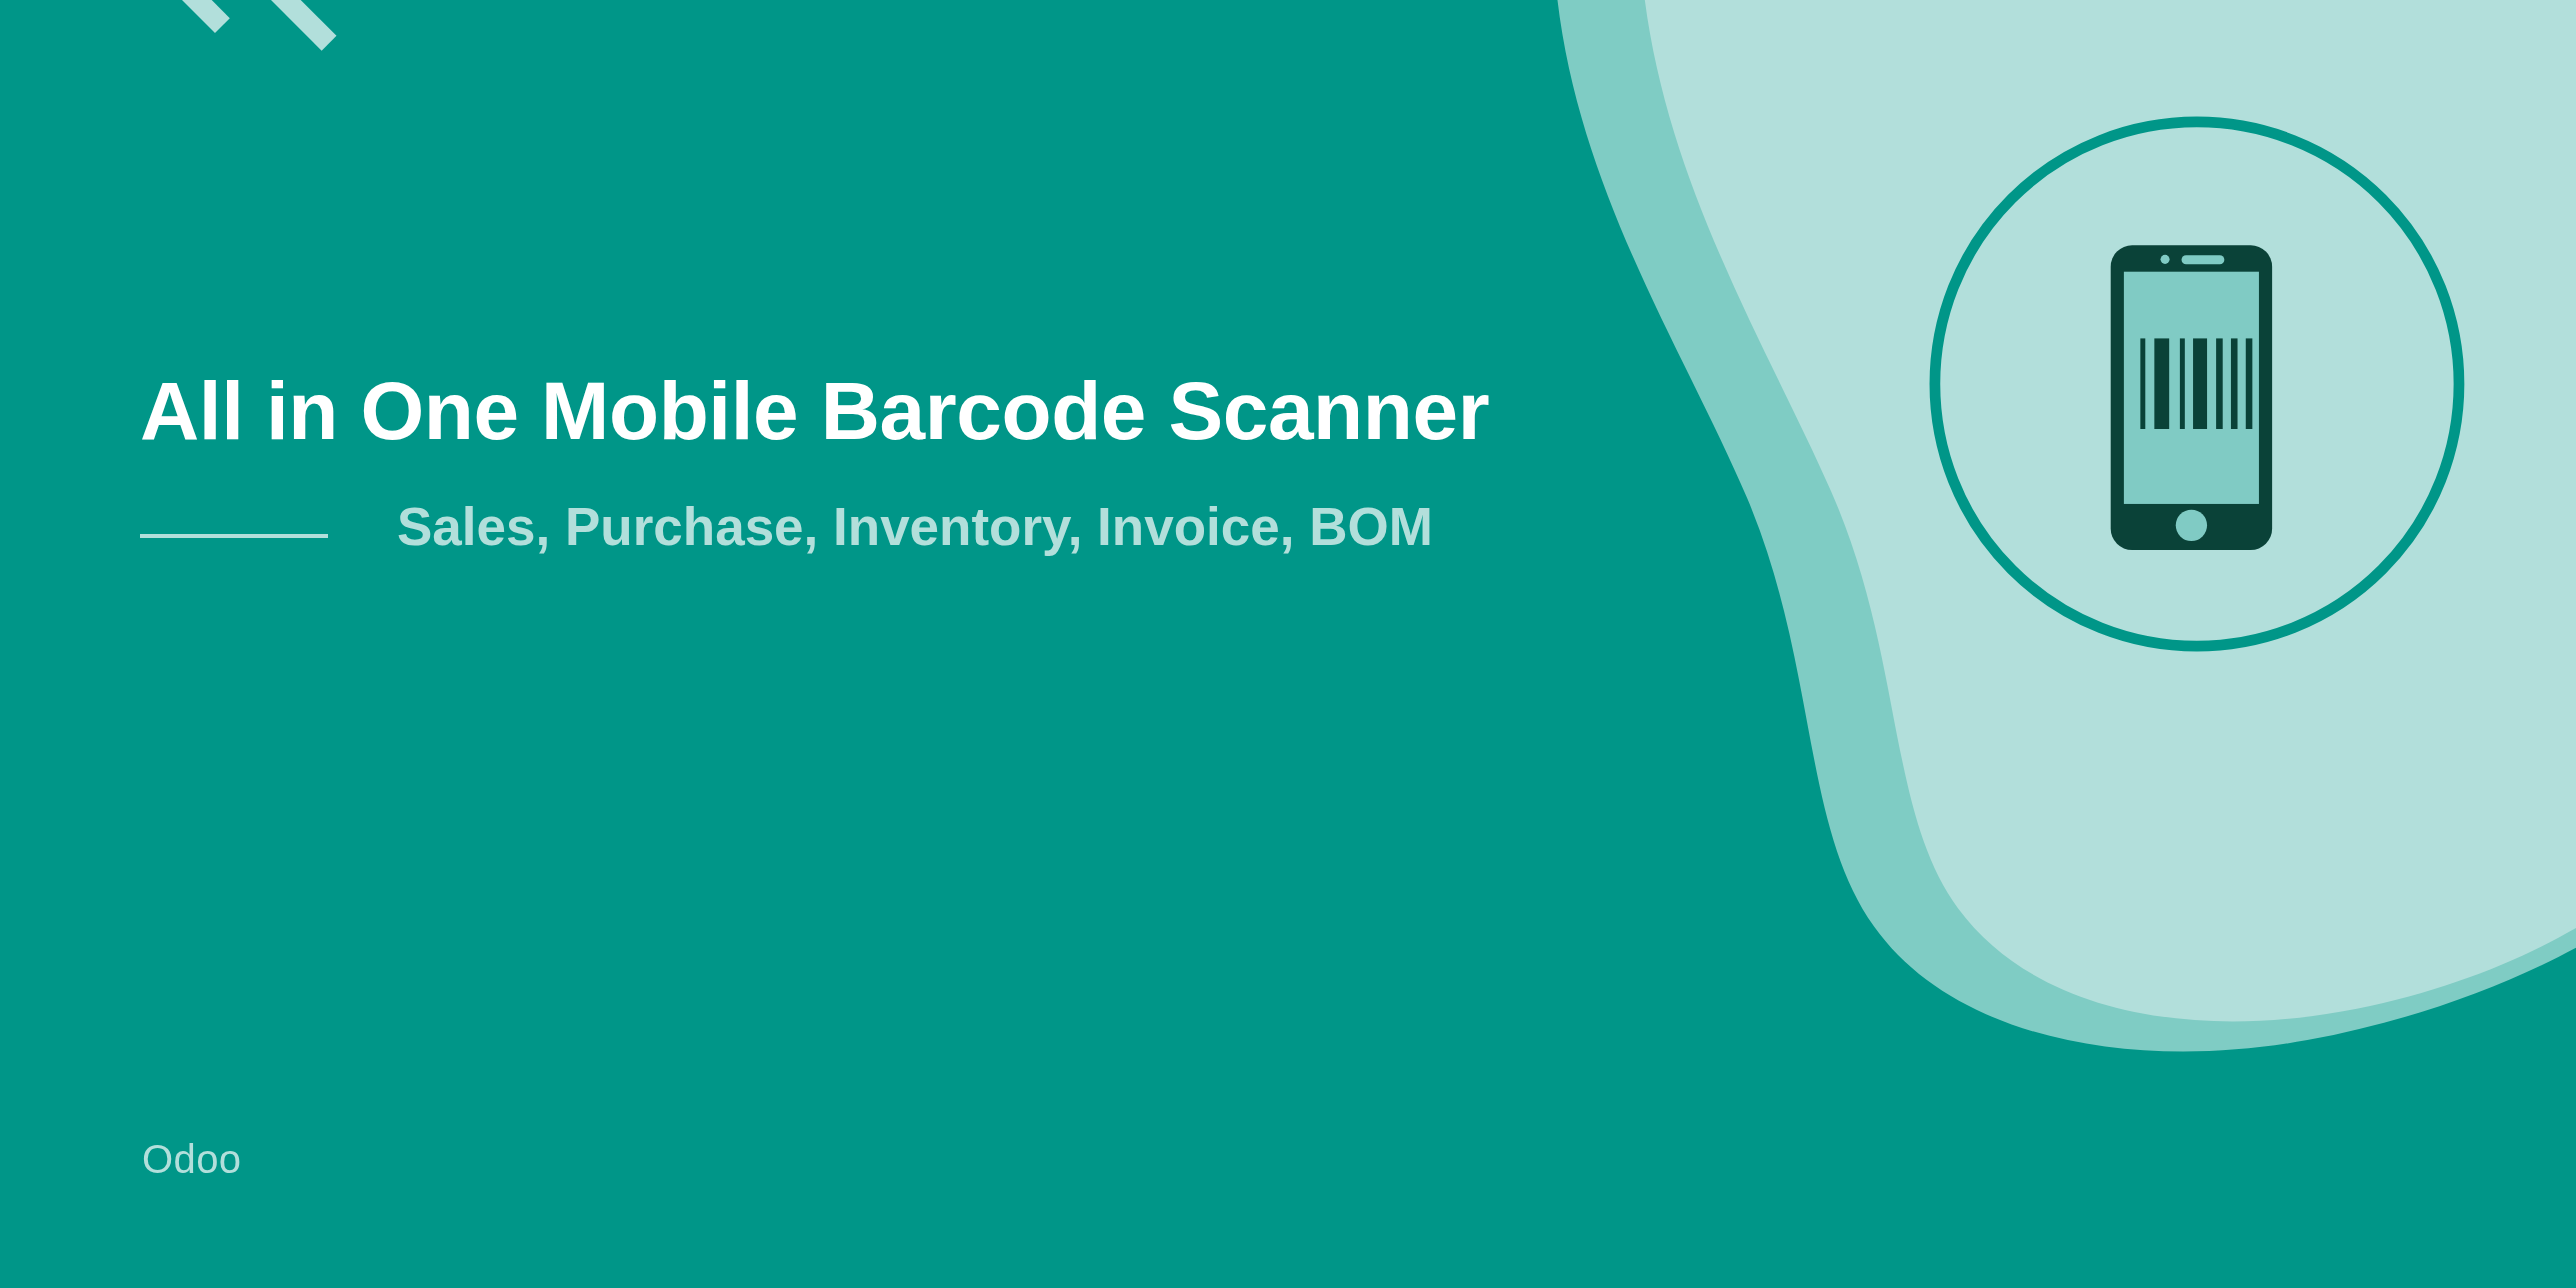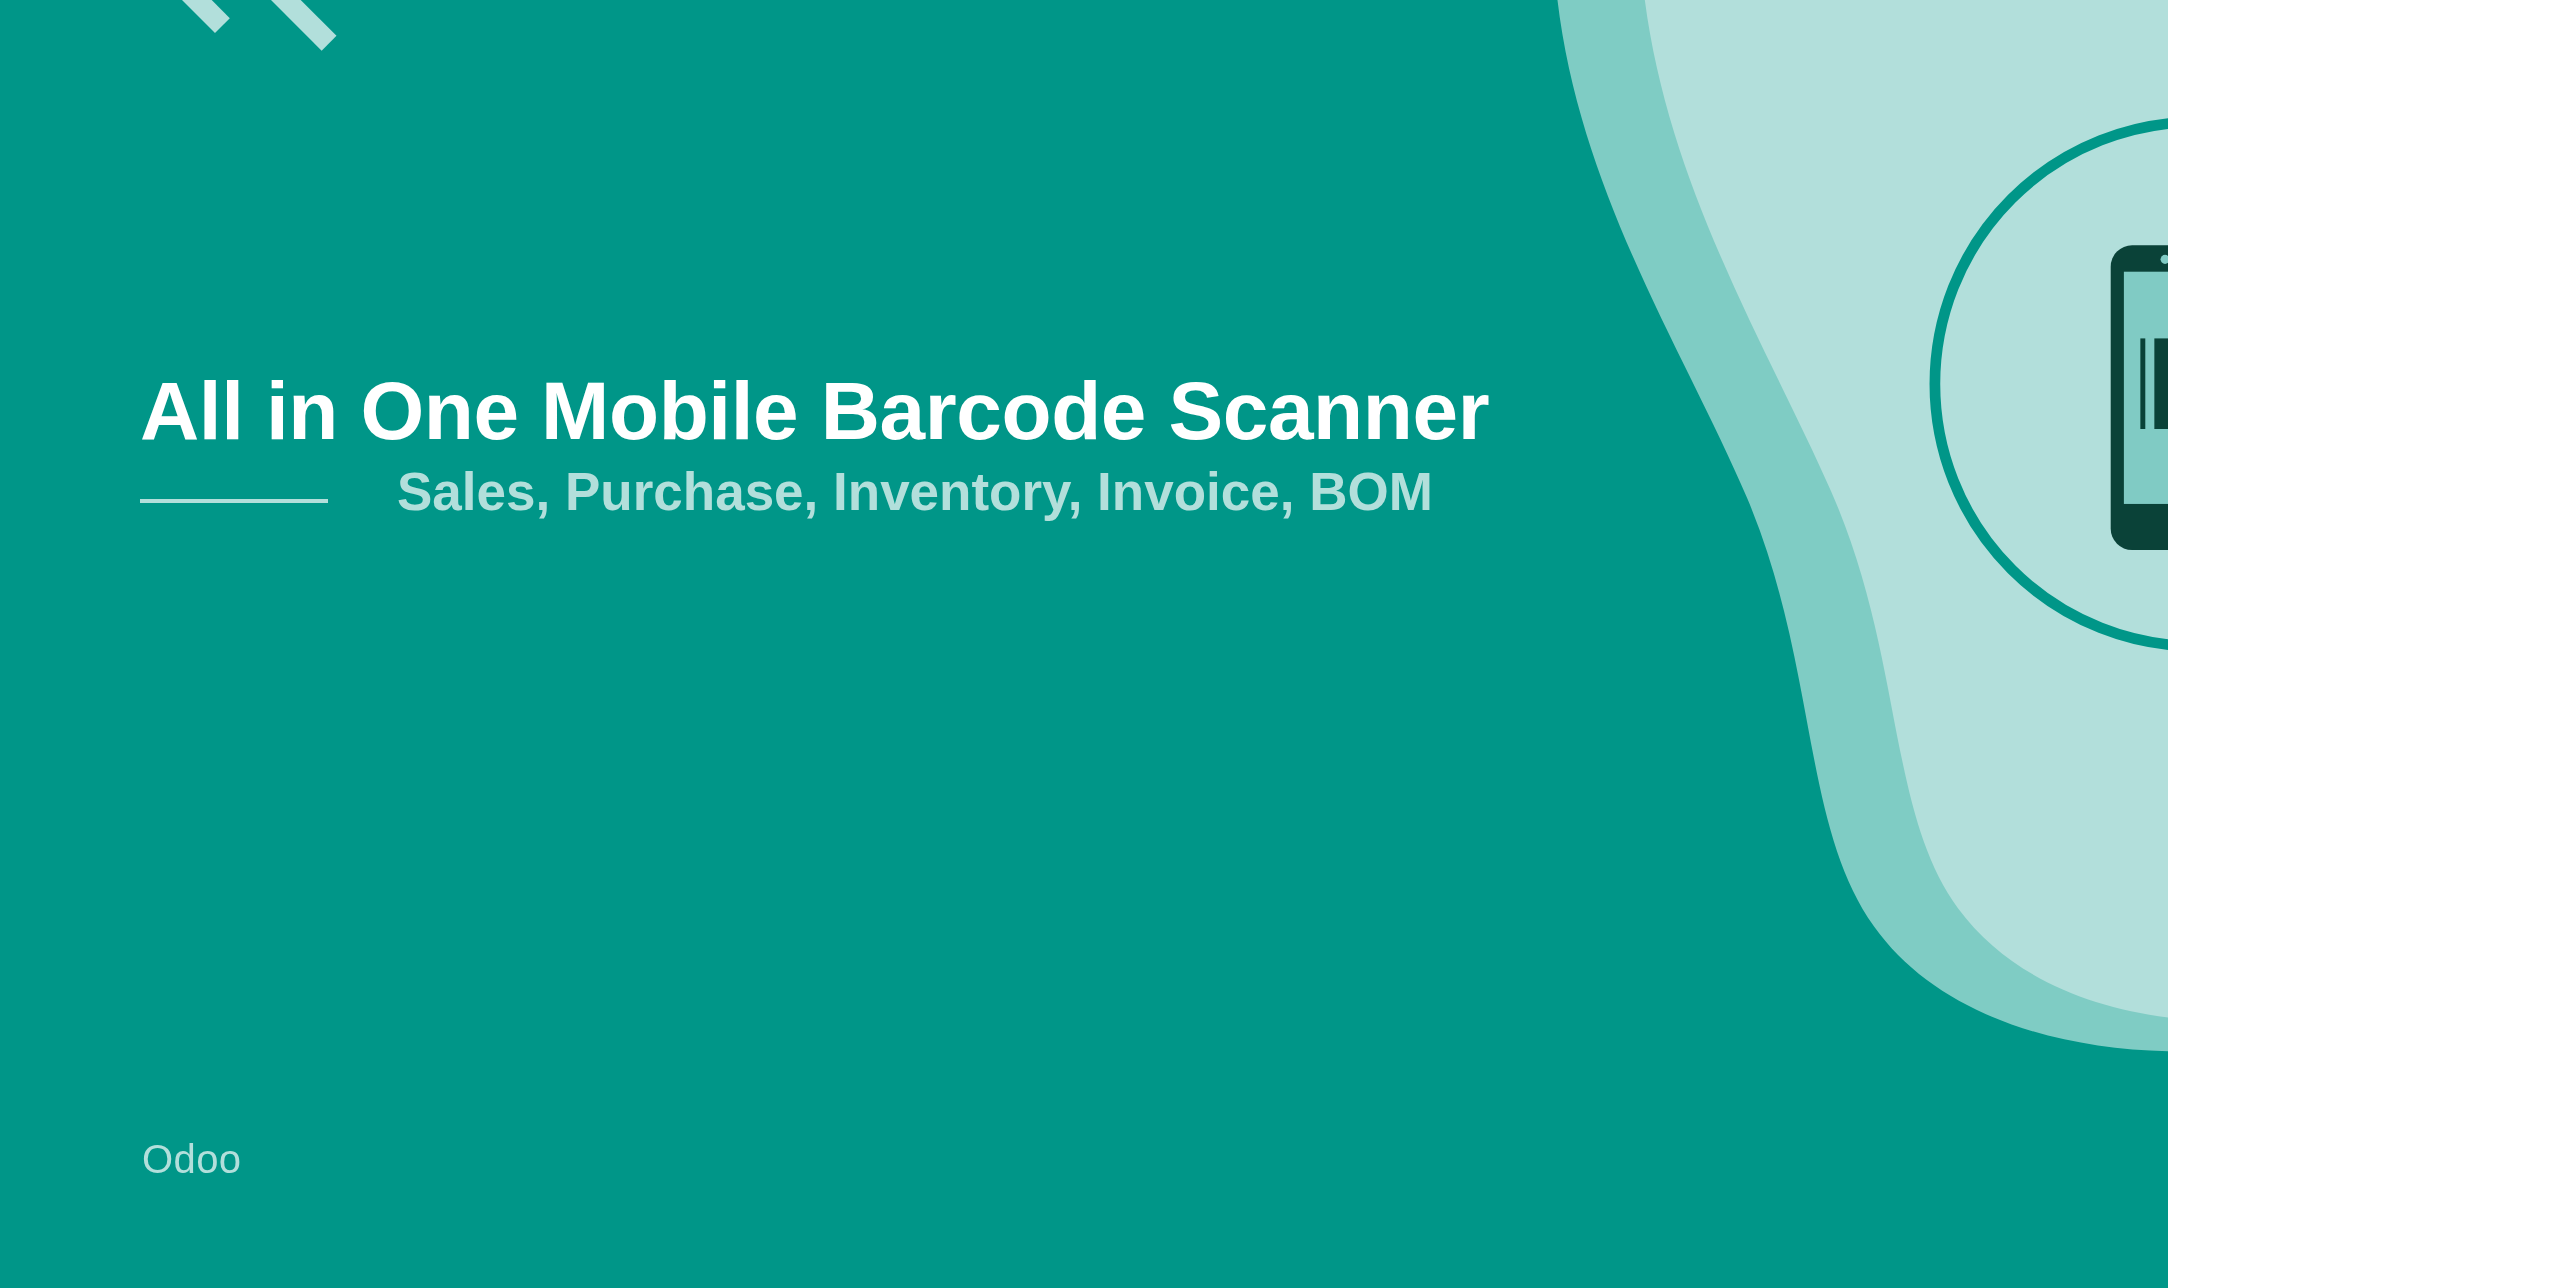--- a/index.html
+++ b/index.html
@@ -3,21 +3,21 @@
 <meta charset="utf-8">
 <title>All in One Mobile Barcode Scanner</title>
 <style>
   html, body {
     margin: 0;
     padding: 0;
     background: #ffffff;
   }
   #slide {
     position: relative;
-    width: 2168px;
+    width: 2576px;
     height: 1289px;
     overflow: hidden;
     background: #009688;
     font-family: "Liberation Sans", "DejaVu Sans", sans-serif;
   }
 
   
   #bg-art {
     position: absolute;
     left: 0; top: 0;
@@ -60,20 +60,21 @@
     font-size: 82px;
     font-weight: 700;
     line-height: 1.17;
     letter-spacing: -0.4px;
     max-width: 1566px;
   }
 
   #subtitle-row {
     display: flex;
     align-items: flex-start;
+    margin-top: 35px;
   }
   #subtitle-rule {
     flex: 0 0 auto;
     width: 188px;
     height: 4.1px;
     background: #B2DFDB;
     margin-top: 40px;
     margin-right: 69px;
   }
   #subtitle-text {

